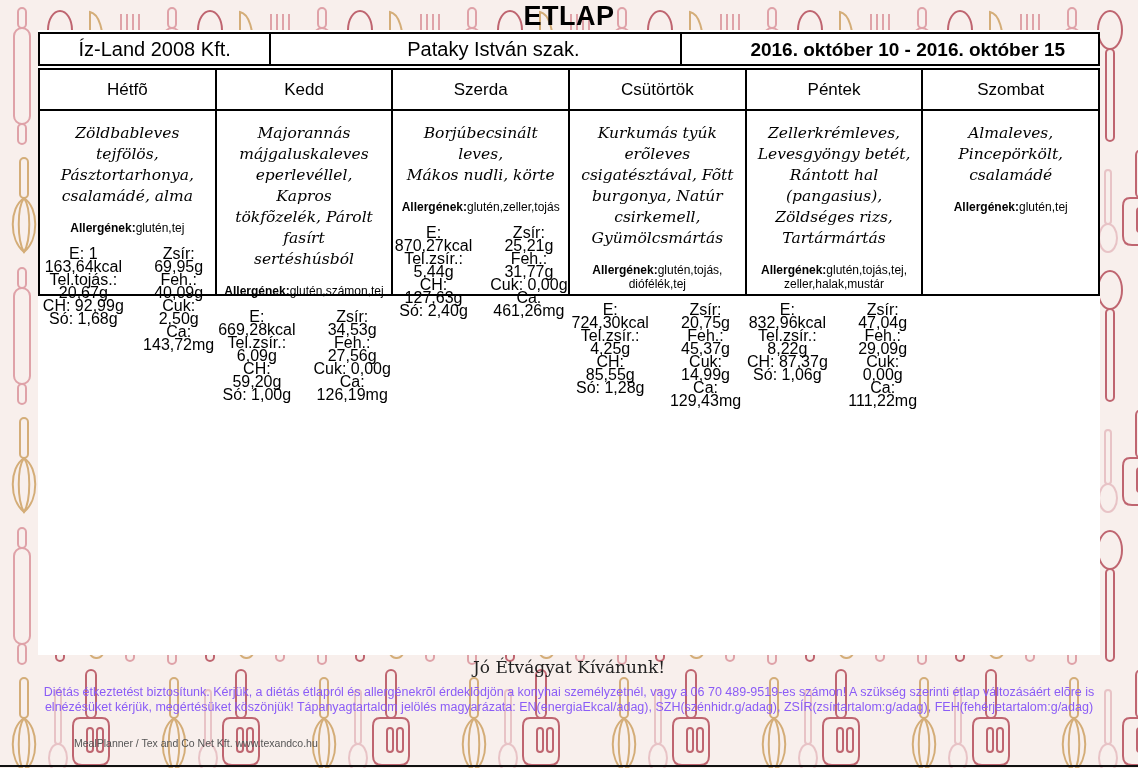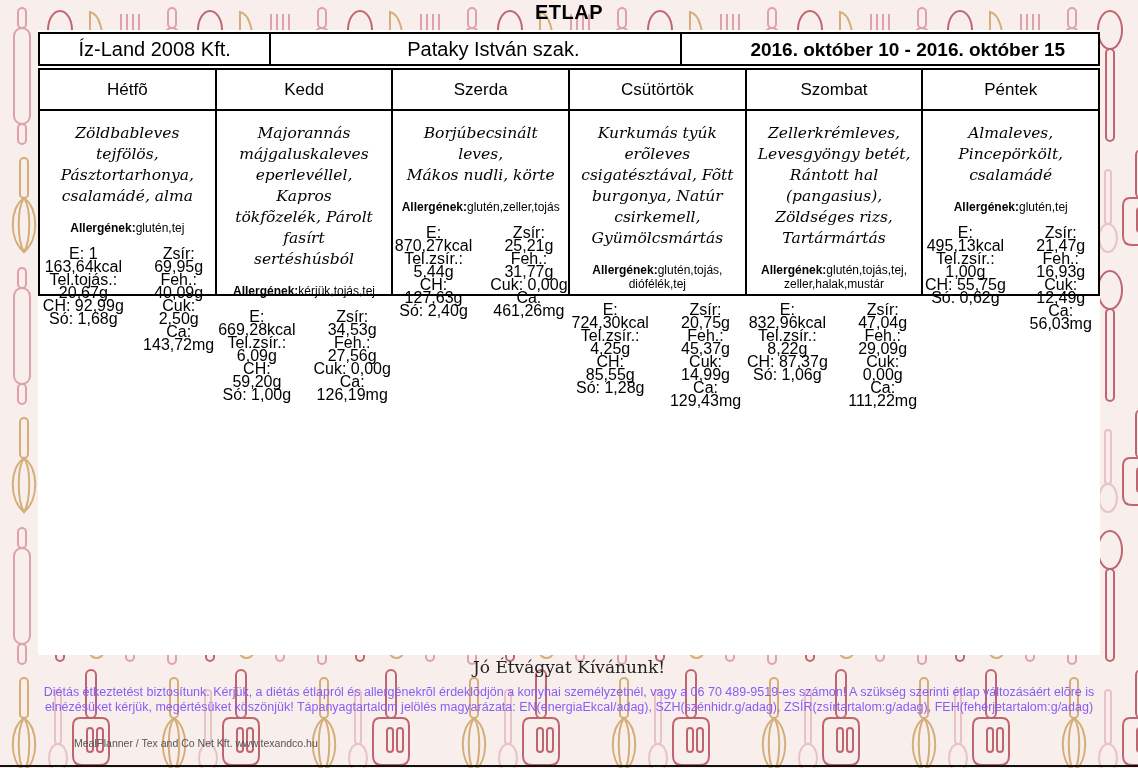--- a/index.html
+++ b/index.html
@@ -9,21 +9,21 @@
     overflow:hidden;
     background:#fff;
     font-family:"Liberation Sans", sans-serif;
     color:#000;
   }
   .bg-pattern{position:absolute;top:0;left:0;z-index:0;}
 
   .page-title{
     position:absolute;top:1px;left:0;right:0;z-index:3;
     text-align:center;
-    font-size:20px;font-weight:bold;letter-spacing:.5px;
+    font-size:27px;font-weight:bold;letter-spacing:.5px;
   }
 
   .content-box{
     position:absolute;z-index:2;
     left:38px;top:30px;width:1062px;height:625px;
     background:#fff;
     box-sizing:border-box;
   }
   .info-row{
     display:flex;box-sizing:border-box;
@@ -174,22 +174,22 @@
     <div class="info-cell cell-facility">Pataky István szak.</div>
     <div class="info-cell cell-daterange">2016. október 10 - 2016. október 15</div>
   </div>
 
   <div class="menu-table">
     <div class="day-header-row">
       <div class="day-header-cell">Hétfõ</div>
       <div class="day-header-cell">Kedd</div>
       <div class="day-header-cell">Szerda</div>
       <div class="day-header-cell">Csütörtök</div>
+      <div class="day-header-cell">Péntek</div>
       <div class="day-header-cell">Szombat</div>
-      <div class="day-header-cell">Péntek</div>
     </div>
 
     <div class="content-row">
 
       <div class="day-col">
         <div class="menu-text">Zöldbableves tejfölös,
 Pásztortarhonya,
 csalamádé, alma</div>
         <div class="allergens"><span class="lbl">Allergének:</span><span>glutén,tej</span></div>
         <div class="nutrition">
@@ -207,21 +207,21 @@
           </div>
         </div>
       </div>
 
       <div class="day-col">
         <div class="menu-text">Majorannás
 májgaluskaleves
 eperlevéllel, Kapros
 tökfõzelék, Párolt fasírt
 sertéshúsból</div>
-        <div class="allergens"><span class="lbl">Allergének:</span><span>kérjük,tojás,tej</span></div>
+        <div class="allergens"><span class="lbl">Allergének:</span><span>glutén,számon,tej</span></div>
         <div class="nutrition">
           <div class="nut-col">
             <div>E: 669,28kcal</div>
             <div>Tel.zsír.: 6,09g</div>
             <div>CH: 59,20g</div>
             <div>Só: 1,00g</div>
           </div>
           <div class="nut-col">
             <div>Zsír: 34,53g</div>
             <div>Feh.: 27,56g</div>
@@ -296,34 +296,20 @@
             <div>Cuk: 0,00g</div>
             <div>Ca: 111,22mg</div>
           </div>
         </div>
       </div>
 
       <div class="day-col">
         <div class="menu-text">Almaleves, Pincepörkölt,
 csalamádé</div>
         <div class="allergens"><span class="lbl">Allergének:</span><span>glutén,tej</span></div>
-        <div class="nutrition">
-          <div class="nut-col">
-            <div>E: 495,13kcal</div>
-            <div>Tel.zsír.: 1,00g</div>
-            <div>CH: 55,75g</div>
-            <div>Só: 0,62g</div>
-          </div>
-          <div class="nut-col">
-            <div>Zsír: 21,47g</div>
-            <div>Feh.: 16,93g</div>
-            <div>Cuk: 12,49g</div>
-            <div>Ca: 56,03mg</div>
-          </div>
-        </div>
       </div>
 
     </div>
   </div>
 </div>
 
 <div class="wish">Jó Étvágyat Kívánunk!</div>
 <div class="disclaimer">Diétás étkeztetést biztosítunk. Kérjük, a diétás étlapról és allergénekrõl érdeklõdjön a konyhai személyzetnél, vagy a 06 70 489-9519-es számon! A szükség szerinti étlap változásáért elõre is elnézésüket kérjük, megértésüket köszönjük! Tápanyagtartalom jelölés magyarázata: EN(energiaEkcal/adag), SZH(szénhidr.g/adag), ZSÍR(zsírtartalom:g/adag), FEH(fehérjetartalom:g/adag)</div>
 <div class="credit">MealPlanner / Tex and Co Net Kft. www.texandco.hu</div>
 <div class="bottom-bar"></div>

